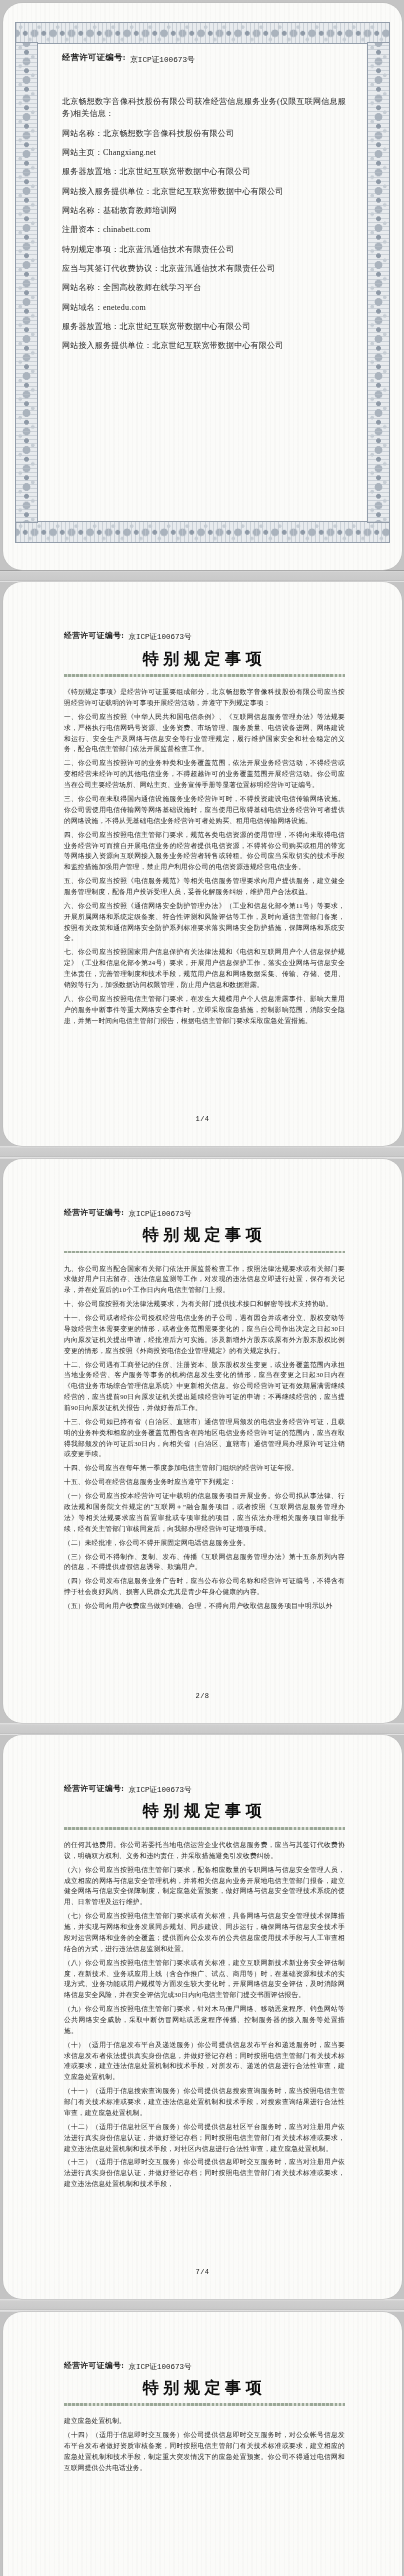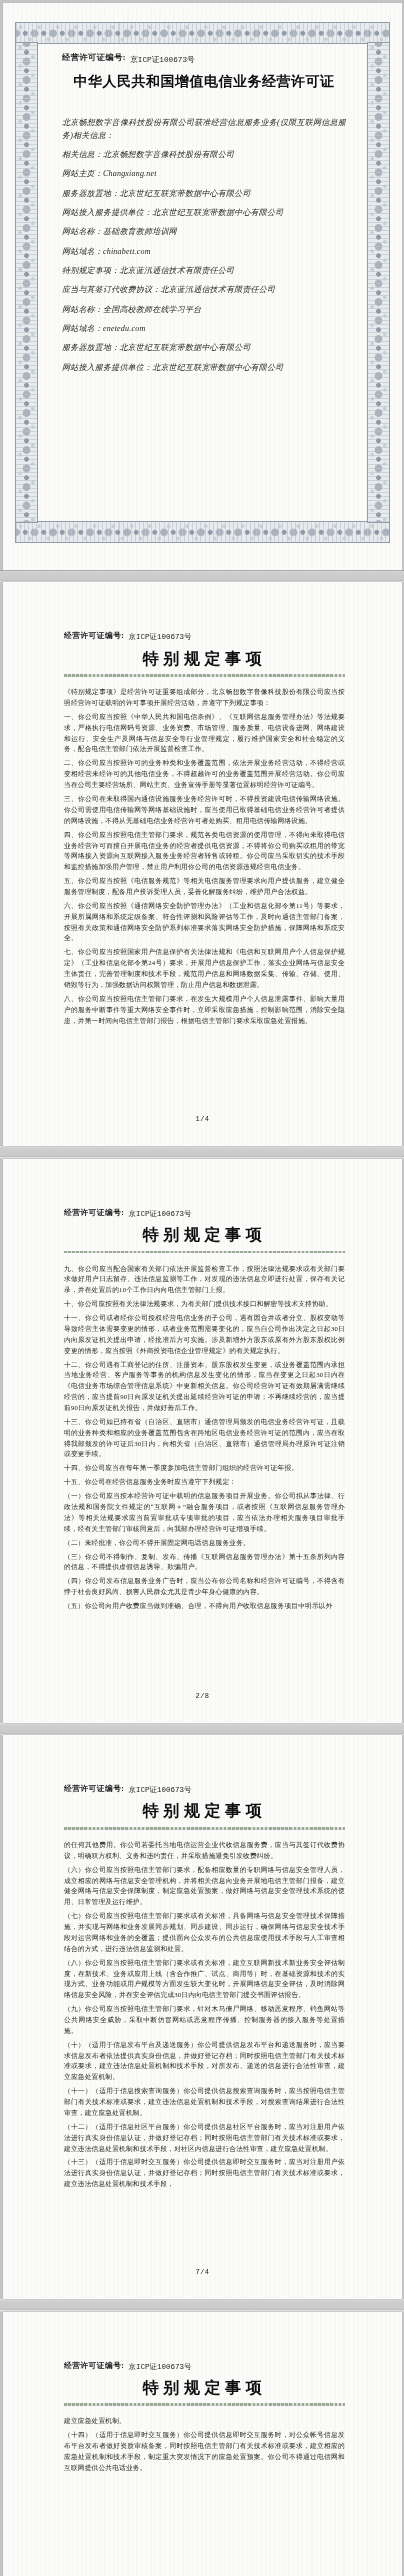--- a/index.html
+++ b/index.html
@@ -12,20 +12,21 @@
   }
   .doc{width:405px;padding-top:3.1px;}
   .page{
     position:relative;
     width:399px;
     margin:0 auto;
     background:#fbfbf9;
     overflow:hidden;
     box-shadow:0 0 0 0.5px #b9b9b9;
     background-image:repeating-linear-gradient(90deg, rgba(0,0,0,0.015) 0 1.5px, rgba(0,0,0,0) 1.5px 4.6px);
+    border-radius:19px;
   }
   .page-attachment{height:567px;}
   .page-special{height:564px;}
   .page-special.last{height:563px;}
   .sep{
     height:12.4px;width:405px;
     background:linear-gradient(#9e9e9e 0,#9e9e9e 0.5px,#dedede 0.5px,#cfcfcf 2.1px,#c9c9c9 10.3px,#b4b4b4 10.8px,#e2e2e2 11.3px,#d9d9d9 12.4px);
   }
 
   
@@ -59,21 +60,21 @@
     background-size:20.6px 18.5px,20.6px 18.5px,20.6px 18.5px,20.6px 18.5px,20.6px 18.5px,auto;
   }
   .oband.left{left:0;} .oband.right{right:0;}
 
   .p1-content{position:absolute;left:59px;right:56px;top:49px;}
   .lic-no{white-space:nowrap;}
   .lic-label{font-size:8.2px;font-weight:bold;letter-spacing:0.5px;}
   .lic-value{font-size:7.7px;margin-left:4.1px;position:relative;top:2.1px;font-family:"Liberation Mono","DejaVu Sans Mono",monospace;letter-spacing:0;}
   .p1-title{margin:10.3px 0 0 0;text-align:center;font-size:14px;font-weight:bold;letter-spacing:0.5px;color:#0e0e0e;}
   .p1-sub{margin:6.2px 0 0 0;text-align:center;font-size:12.4px;font-weight:bold;letter-spacing:2.1px;}
-  .p1-body{margin-top:26px;font-style:italic;}
+  .p1-body{margin-top:33px;}
   .p1-body p{margin:0 0 7.2px 0;font-size:8px;line-height:1.52;text-align:justify;letter-spacing:0.2px;}
 
   .sp-inner{position:absolute;left:61px;right:57px;top:49px;}
   .sp-head .lic-label{font-size:7.7px;}
   .sp-head .lic-value{font-size:7.5px;top:1px;}
   .sp-title{margin:7.2px 0 0 0;text-align:center;font-size:16px;font-weight:bold;letter-spacing:4.6px;color:#0e0e0e;}
   .zigzag{
     margin:4.6px auto 0 auto;height:2.6px;width:100%;
     background:
       repeating-linear-gradient(90deg,#8c9b88 0 2.6px, rgba(140,155,136,0) 2.6px 4.1px),
@@ -97,29 +98,28 @@
     <div class="ornate">
       <div class="oband h top"></div>
       <div class="oband h bottom"></div>
       <div class="oband v left"></div>
       <div class="oband v right"></div>
     </div>
     <div class="p1-content">
       <div class="lic-no">
         <span class="lic-label">经营许可证编号:</span><span class="lic-value">京ICP证100673号</span>
       </div>
-      <h1 class="p1-title">中华人民共和国增值电信业务经营许可证</h1>
       <div class="p1-body">
           <p>北京畅想数字音像科技股份有限公司获准经营信息服务业务(仅限互联网信息服务)相关信息：</p>
-          <p>相关信息：北京畅想数字音像科技股份有限公司</p>
+          <p>网站名称：北京畅想数字音像科技股份有限公司</p>
           <p>网站主页：Changxiang.net</p>
           <p>服务器放置地：北京世纪互联宽带数据中心有限公司</p>
           <p>网站接入服务提供单位：北京世纪互联宽带数据中心有限公司</p>
           <p>网站名称：基础教育教师培训网</p>
-          <p>网站域名：chinabett.com</p>
+          <p>注册资本：chinabett.com</p>
           <p>特别规定事项：北京蓝汛通信技术有限责任公司</p>
           <p>应当与其签订代收费协议：北京蓝汛通信技术有限责任公司</p>
           <p>网站名称：全国高校教师在线学习平台</p>
           <p>网站域名：enetedu.com</p>
           <p>服务器放置地：北京世纪互联宽带数据中心有限公司</p>
           <p>网站接入服务提供单位：北京世纪互联宽带数据中心有限公司</p>
         </div>
     </div>
   </section>
 

